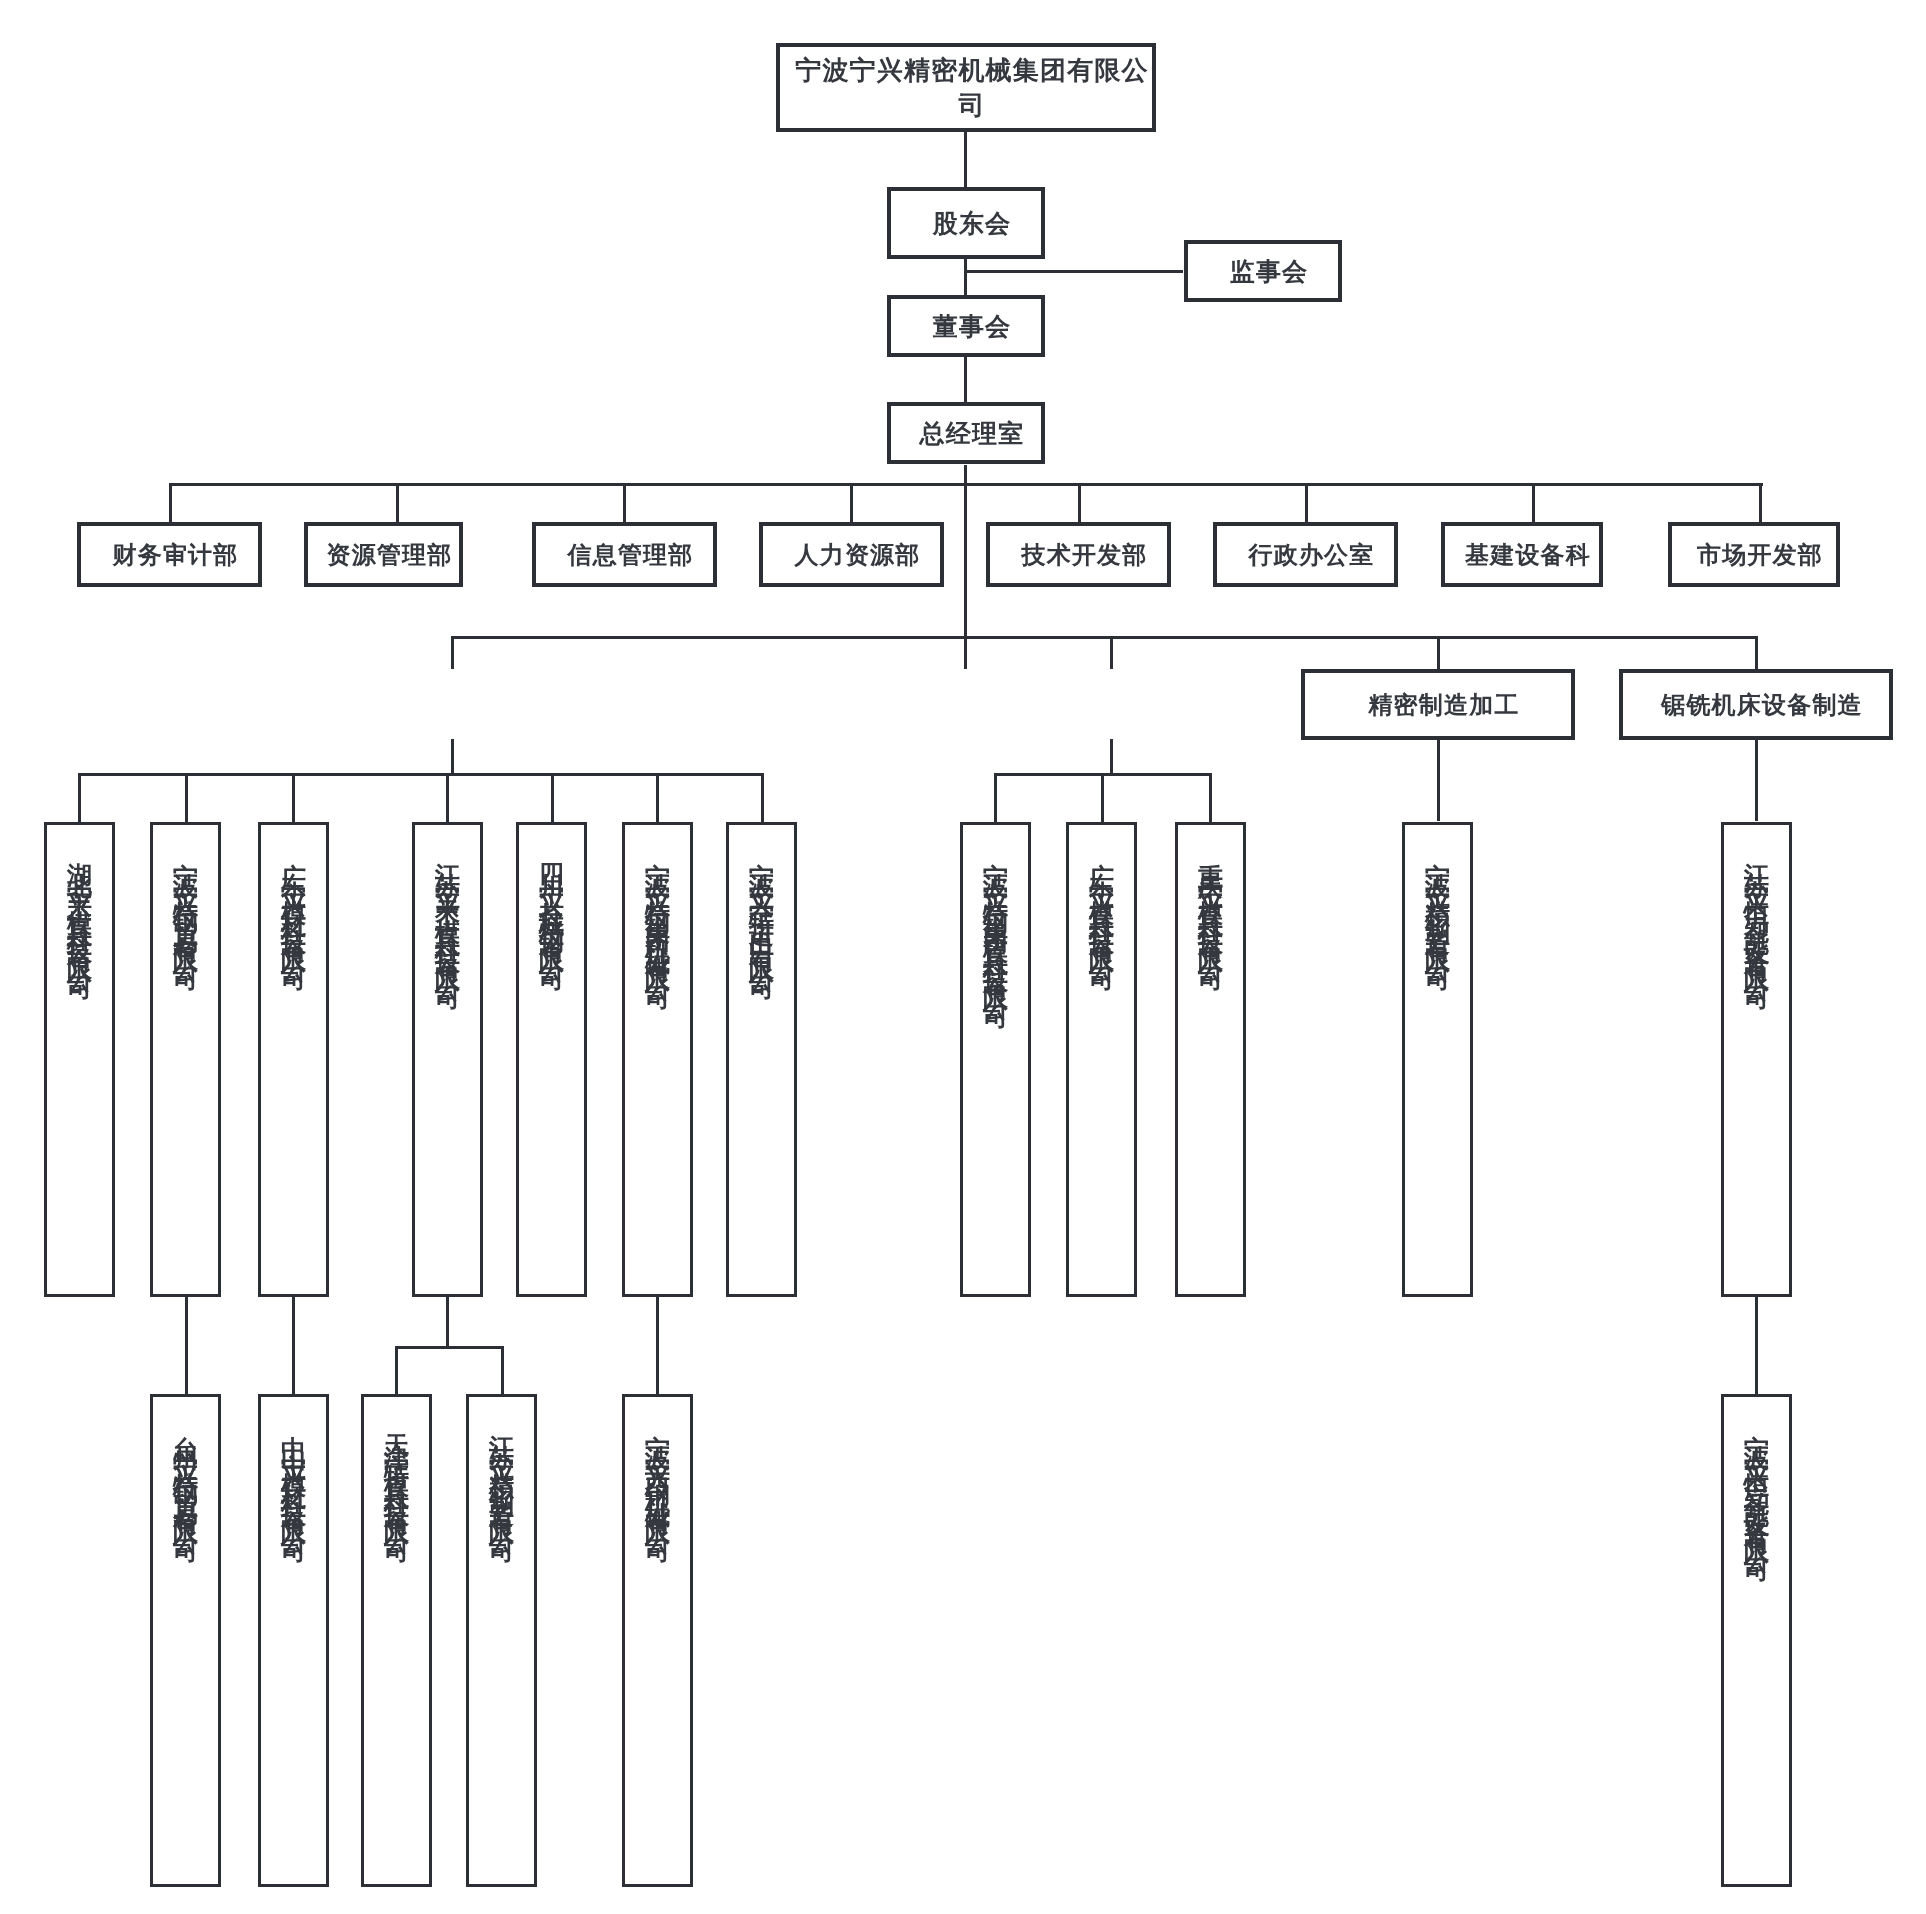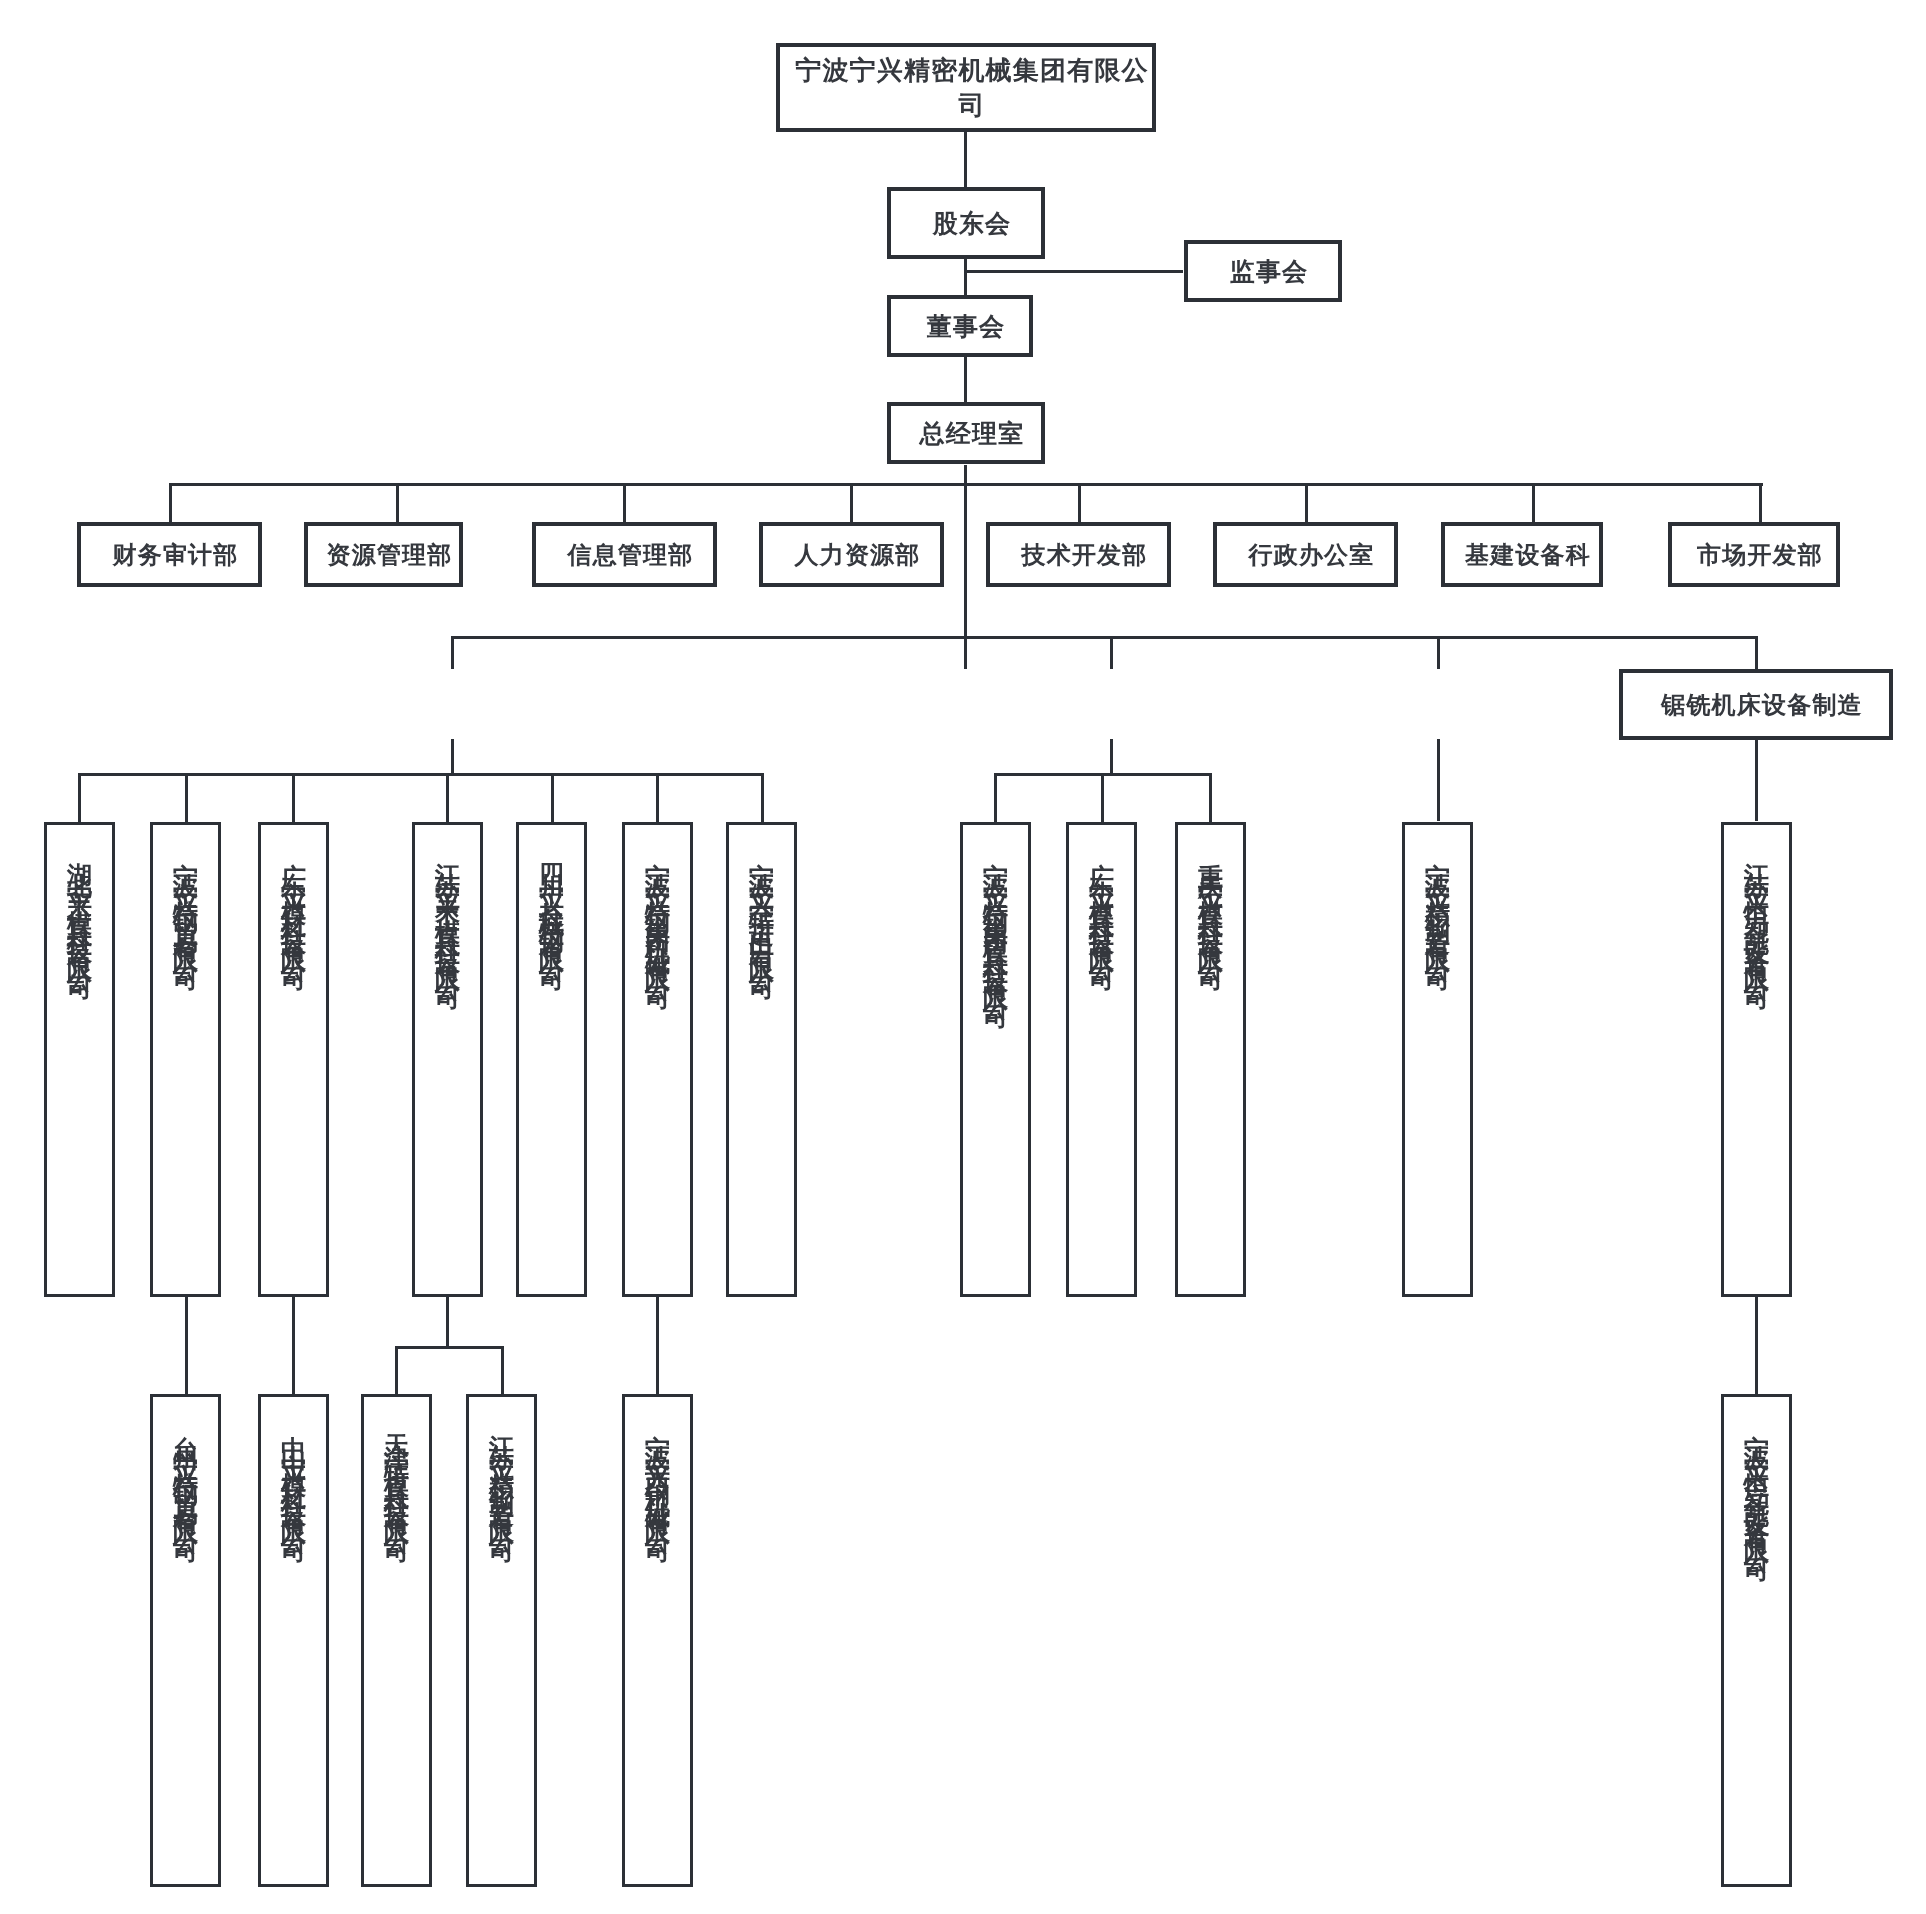--- a/index.html
+++ b/index.html
@@ -101,33 +101,34 @@
   <div class="line" style="left:501px; top:1346px; width:3px; height:49px;"></div>
   <div class="line" style="left:656px; top:1297px; width:3px; height:98px;"></div>
   <div class="line" style="left:1755px; top:1297px; width:3px; height:98px;"></div>
 
   <div class="box root" style="left:776px; top:43px; width:380px; height:89px;">宁波宁兴精密机械集团有限公司</div>
 
   <div class="box gov" style="left:887px; top:187px; width:158px; height:72px;">股东会</div>
 
   <div class="box gov" style="left:1184px; top:240px; width:158px; height:62px;">监事会</div>
 
-  <div class="box gov" style="left:887px; top:295px; width:146px; height:62px;">董事会</div>
+  <div class="box gov" style="left:887px; top:295px; width:158px; height:62px;">董事会</div>
 
   <div class="box gov" style="left:887px; top:402px; width:158px; height:62px;">总经理室</div>
 
   <div class="box dept" style="left:77px; top:522px; width:185px; height:65px;">财务审计部</div>
   <div class="box dept" style="left:304px; top:522px; width:159px; height:65px;">资源管理部</div>
   <div class="box dept" style="left:532px; top:522px; width:185px; height:65px;">信息管理部</div>
   <div class="box dept" style="left:759px; top:522px; width:185px; height:65px;">人力资源部</div>
   <div class="box dept" style="left:986px; top:522px; width:185px; height:65px;">技术开发部</div>
   <div class="box dept" style="left:1213px; top:522px; width:185px; height:65px;">行政办公室</div>
   <div class="box dept" style="left:1441px; top:522px; width:162px; height:65px;">基建设备科</div>
   <div class="box dept" style="left:1668px; top:522px; width:172px; height:65px;">市场开发部</div>
 
+  <div class="box cat" style="left:1301px; top:669px; width:274px; height:71px;">精密制造加工</div>
   <div class="box cat" style="left:1619px; top:669px; width:274px; height:71px;">锯铣机床设备制造</div>
 
   <div class="vbox" style="left:44px; top:822px; width:71px; height:475px;">湖北宁兴工模具科技有限公司</div>
   <div class="vbox" style="left:150px; top:822px; width:71px; height:475px;">宁波宁兴特钢贸易有限公司</div>
   <div class="vbox" style="left:258px; top:822px; width:71px; height:475px;">广东宁兴模材科技有限公司</div>
   <div class="vbox" style="left:412px; top:822px; width:71px; height:475px;">江苏宁兴天工模具科技有限公司</div>
   <div class="vbox" style="left:516px; top:822px; width:71px; height:475px;">四川宁兴长城特钢有限公司</div>
   <div class="vbox" style="left:622px; top:822px; width:71px; height:475px;">宁波宁兴特钢集团机械有限公司</div>
   <div class="vbox" style="left:726px; top:822px; width:71px; height:475px;">宁波宁兴宁特进出口有限公司</div>
 

